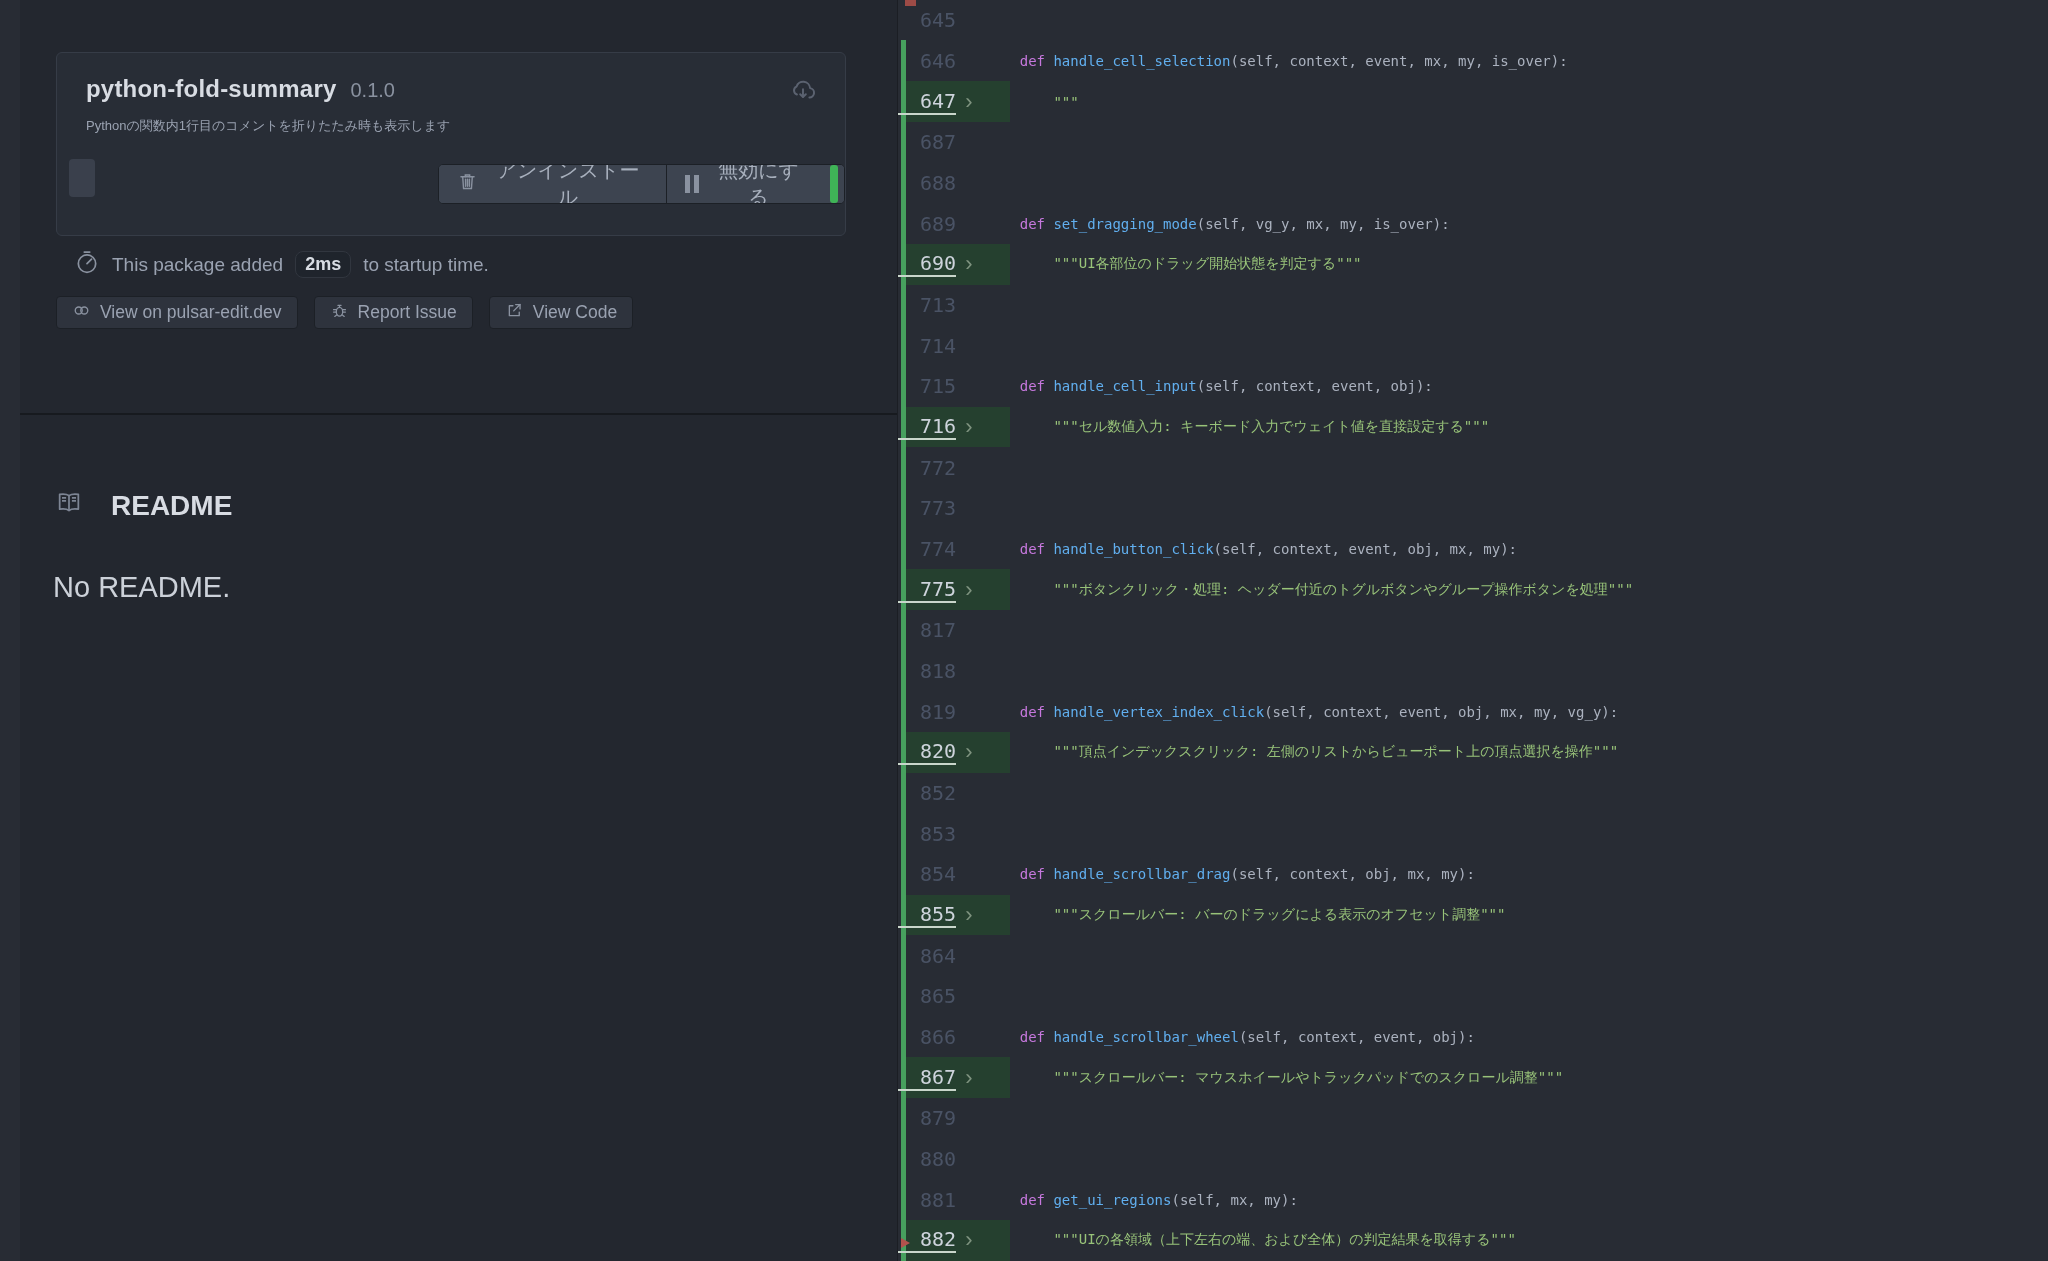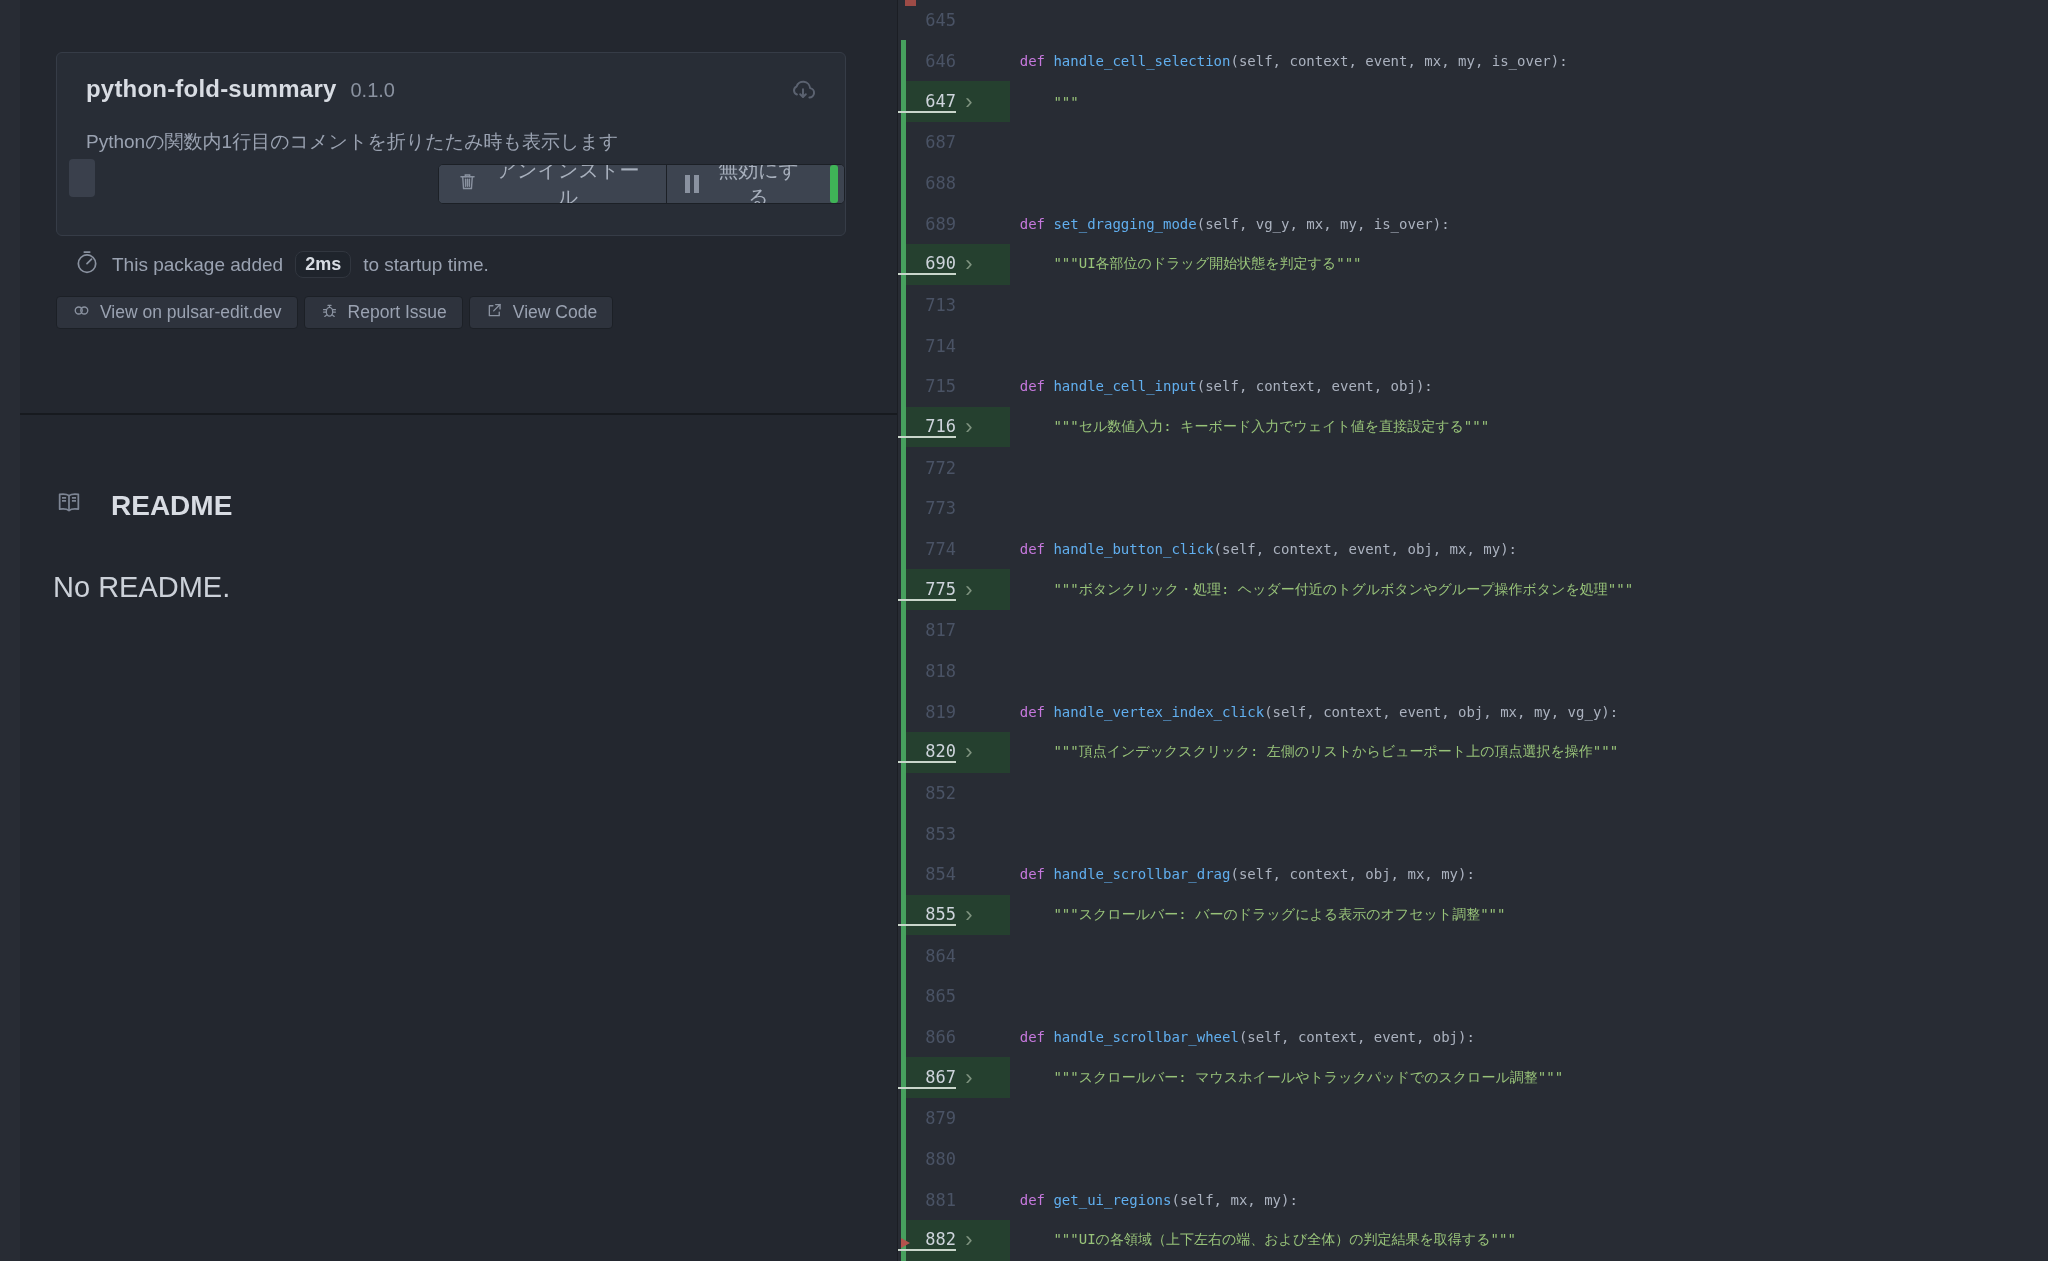--- a/index.html
+++ b/index.html
@@ -17,21 +17,21 @@
   }
   .pkg-card {
     position:absolute; left:36px; top:52px; width:790px; height:184px;
     background:var(--card-bg,#282d36); border:1px solid var(--card-border,#363c47);
     border-radius:6px;
   }
   .pkg-title-row { position:absolute; left:29px; top:22px; display:flex; align-items:baseline; gap:14px; }
   .pkg-name { font-size:24px; font-weight:600; color:var(--text-primary,#d8dce3); letter-spacing:0.2px; }
   .pkg-version { font-size:20px; color:var(--text-faint,#8a92a0); }
   .cloud-wrap { position:absolute; right:26px; top:24px; width:32px; height:28px; color:#5b6270; }
-  .pkg-desc { position:absolute; left:29px; top:76px; font-size:19px; color:var(--text-muted,#9aa2b1); }
+  .pkg-desc { position:absolute; left:29px; top:64px; font-size:13px; color:var(--text-muted,#9aa2b1); }
   .pkg-thumb { position:absolute; left:12px; top:106px; width:26px; height:38px; background:#3a404c; border-radius:4px; }
   .btn-group {
     position:absolute; left:381px; top:111px; height:40px; display:flex;
     border:1px solid var(--border-dark,#1c2026); border-radius:5px; overflow:hidden;
     background:var(--button-bg,#3d4450);
   }
   .grp-btn {
     display:flex; align-items:center; gap:10px; padding:0 18px;
     font-size:20px; color:#a8b0bd; background:var(--button-bg,#3d4450);
     border:none; cursor:pointer; position:relative;
@@ -47,21 +47,21 @@
   .startup-row {
     position:absolute; left:54px; top:249px; display:flex; align-items:center; gap:12px;
     font-size:19px; color:var(--text-muted,#9aa2b1);
   }
   .startup-row svg { width:26px; height:26px; color:#8a92a0; }
   .time-badge {
     background:#1f242c; border:1px solid #31363f; border-radius:8px;
     padding:2px 9px; font-weight:bold; color:var(--text-primary,#d8dce3);
     font-size:18px;
   }
-  .links-row { position:absolute; left:36px; top:296px; display:flex; gap:6px; }
+  .links-row { position:absolute; left:36px; top:296px; display:flex; gap:16px; }
   .link-btn {
     display:flex; align-items:center; gap:9px; height:33px; padding:0 15px;
     background:var(--link-button-bg,#2e333d); border:1px solid var(--border-dark,#1c2026);
     border-radius:4px; color:var(--text-muted,#9aa2b1); font-size:17.5px; cursor:pointer;
   }
   .link-btn svg { width:19px; height:19px; }
   .panel-divider { position:absolute; left:0; top:413px; width:897px; height:2px; background:#171a1f; }
   .readme-head {
     position:absolute; left:33px; top:488px; display:flex; align-items:center; gap:26px;
     color:var(--text-primary,#d8dce3); font-size:28px; font-weight:bold;
@@ -83,21 +83,21 @@
   .rows { position:absolute; left:0; top:0; width:100%; }
   .row { position:relative; height:40.68px; display:flex; align-items:center; }
   .row.fold::before {
     content:""; position:absolute; left:8px; top:0; width:104px; height:100%;
     background:var(--fold-bg,#25402f);
   }
   .gutter { position:relative; z-index:2; width:88px; display:flex; align-items:center; flex:none; }
   .lnum {
     display:block; width:58px; text-align:right;
     font-family:"DejaVu Sans Mono","Liberation Mono",monospace;
-    font-size:17px; color:var(--line-number,#4a5365);
+    font-size:20px; color:var(--line-number,#4a5365);
   }
   .row.fold .lnum { color:var(--fold-line-number,#ced4dc); border-bottom:2px solid #c9d6cb; }
   .chev { display:block; width:26px; text-align:center; font-size:22px; line-height:20px; color:#7e927f; visibility:hidden; }
   .row.fold .chev { visibility:visible; }
   .codeline {
     position:relative; z-index:1; margin-left:-88px; padding-left:88px;
     font-family:"DejaVu Sans Mono","Liberation Mono",monospace;
     font-size:14px; white-space:pre; color:var(--syntax-text,#abb2bf);
   }
   .tok-kw { color:var(--syntax-kw,#c678dd); }

